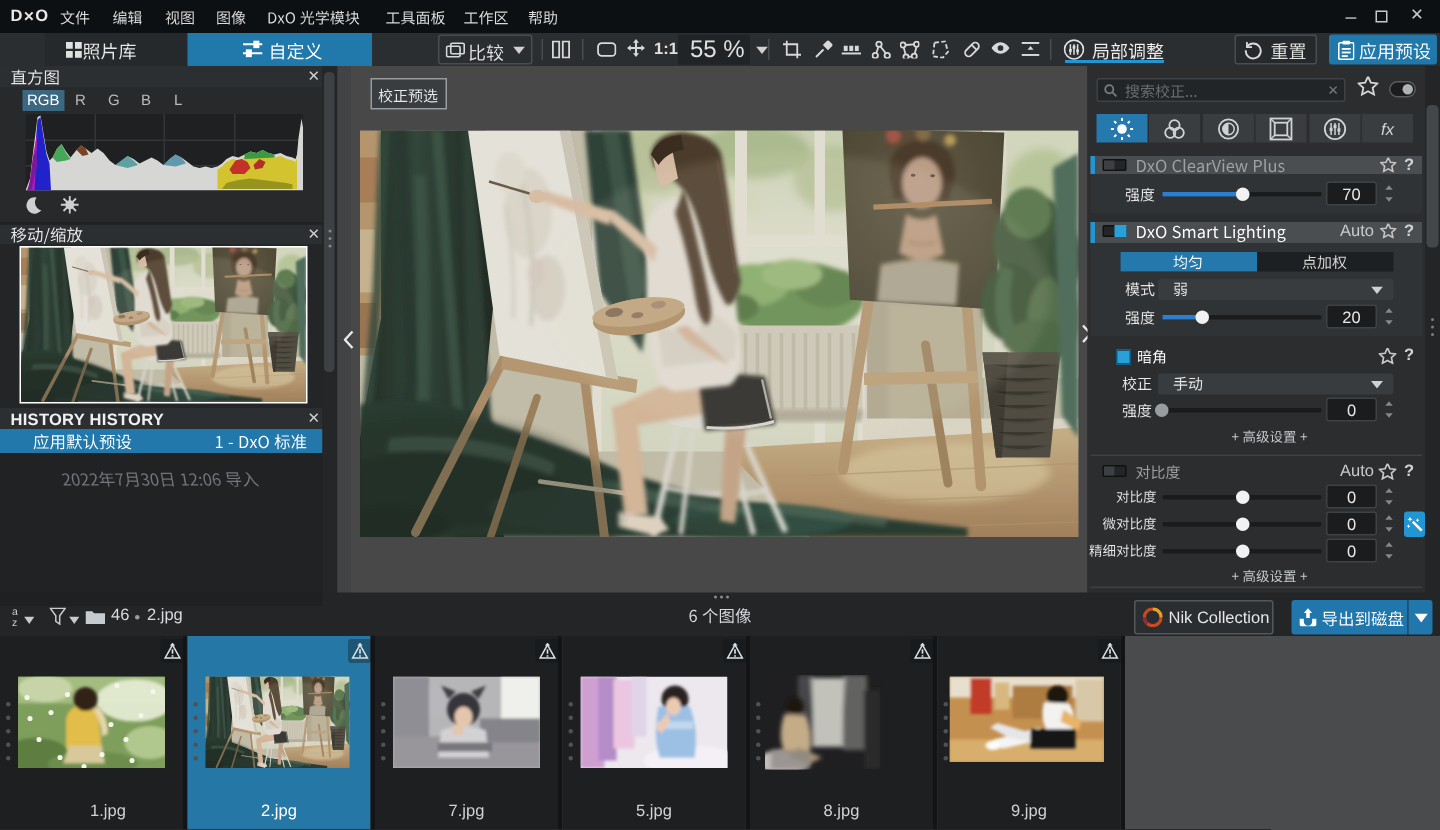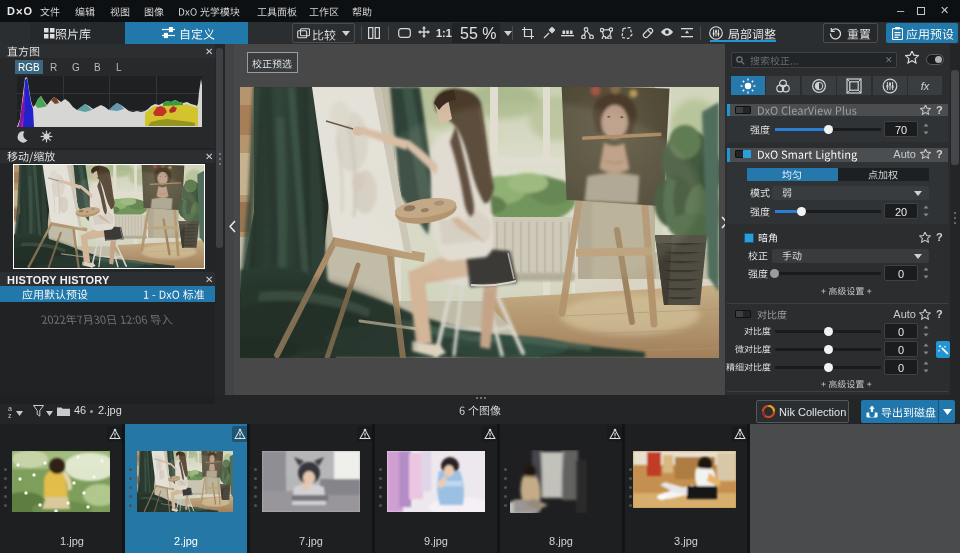--- a/index.html
+++ b/index.html
@@ -1139,21 +1139,21 @@
 <div style="left:254px;top:504px;width:3px;height:3px;background:#4f5254;border-radius:2px"></div>
 <div style="left:357px;top:426px;width:16px;height:16px;background:rgba(16,20,24,0.35);border-radius:2px"></div>
 <svg style="position:absolute;left:359px;top:428px" width="12" height="12" viewBox="0 0 13 12">
     <path d="M6.5 1.5L11.8 11H1.2z" fill="none" stroke="#dde0e2" stroke-width="1.1"></path>
     <path d="M6.5 0l2 2h-4z" fill="#dde0e2"></path>
     <rect x="5.9" y="4.8" width="1.2" height="3.2" fill="#dde0e2"></rect>
     <rect x="5.9" y="9" width="1.2" height="1.2" fill="#dde0e2"></rect>
   </svg>
 <div style="left:375px;top:424px;width:122px;height:129px;background:#1d1f21"></div>
 <div style="left:497px;top:424px;width:3px;height:129px;background:#121416"></div>
-<div class="lat" style="left:436px;transform:translateX(-50%);top:535px;font-size:11px;line-height:13px;color:#d0d3d5;font-weight:normal;">9.jpg</div>
+<div class="lat" style="left:436px;transform:translateX(-50%);top:535px;font-size:11px;line-height:13px;color:#d0d3d5;font-weight:normal;">5.jpg</div>
 <div style="left:379px;top:468px;width:3px;height:3px;background:#4f5254;border-radius:2px"></div>
 <div style="left:379px;top:477px;width:3px;height:3px;background:#4f5254;border-radius:2px"></div>
 <div style="left:379px;top:486px;width:3px;height:3px;background:#4f5254;border-radius:2px"></div>
 <div style="left:379px;top:495px;width:3px;height:3px;background:#4f5254;border-radius:2px"></div>
 <div style="left:379px;top:504px;width:3px;height:3px;background:#4f5254;border-radius:2px"></div>
 <div style="left:482px;top:426px;width:16px;height:16px;background:rgba(16,20,24,0.35);border-radius:2px"></div>
 <svg style="position:absolute;left:484px;top:428px" width="12" height="12" viewBox="0 0 13 12">
     <path d="M6.5 1.5L11.8 11H1.2z" fill="none" stroke="#dde0e2" stroke-width="1.1"></path>
     <path d="M6.5 0l2 2h-4z" fill="#dde0e2"></path>
     <rect x="5.9" y="4.8" width="1.2" height="3.2" fill="#dde0e2"></rect>
@@ -1169,21 +1169,21 @@
 <div style="left:504px;top:504px;width:3px;height:3px;background:#4f5254;border-radius:2px"></div>
 <div style="left:607px;top:426px;width:16px;height:16px;background:rgba(16,20,24,0.35);border-radius:2px"></div>
 <svg style="position:absolute;left:609px;top:428px" width="12" height="12" viewBox="0 0 13 12">
     <path d="M6.5 1.5L11.8 11H1.2z" fill="none" stroke="#dde0e2" stroke-width="1.1"></path>
     <path d="M6.5 0l2 2h-4z" fill="#dde0e2"></path>
     <rect x="5.9" y="4.8" width="1.2" height="3.2" fill="#dde0e2"></rect>
     <rect x="5.9" y="9" width="1.2" height="1.2" fill="#dde0e2"></rect>
   </svg>
 <div style="left:625px;top:424px;width:122px;height:129px;background:#1d1f21"></div>
 <div style="left:747px;top:424px;width:3px;height:129px;background:#121416"></div>
-<div class="lat" style="left:686px;transform:translateX(-50%);top:535px;font-size:11px;line-height:13px;color:#d0d3d5;font-weight:normal;">3.jpg</div>
+<div class="lat" style="left:686px;transform:translateX(-50%);top:535px;font-size:11px;line-height:13px;color:#d0d3d5;font-weight:normal;">9.jpg</div>
 <div style="left:629px;top:468px;width:3px;height:3px;background:#4f5254;border-radius:2px"></div>
 <div style="left:629px;top:477px;width:3px;height:3px;background:#4f5254;border-radius:2px"></div>
 <div style="left:629px;top:486px;width:3px;height:3px;background:#4f5254;border-radius:2px"></div>
 <div style="left:629px;top:495px;width:3px;height:3px;background:#4f5254;border-radius:2px"></div>
 <div style="left:629px;top:504px;width:3px;height:3px;background:#4f5254;border-radius:2px"></div>
 <div style="left:732px;top:426px;width:16px;height:16px;background:rgba(16,20,24,0.35);border-radius:2px"></div>
 <svg style="position:absolute;left:734px;top:428px" width="12" height="12" viewBox="0 0 13 12">
     <path d="M6.5 1.5L11.8 11H1.2z" fill="none" stroke="#dde0e2" stroke-width="1.1"></path>
     <path d="M6.5 0l2 2h-4z" fill="#dde0e2"></path>
     <rect x="5.9" y="4.8" width="1.2" height="3.2" fill="#dde0e2"></rect>

